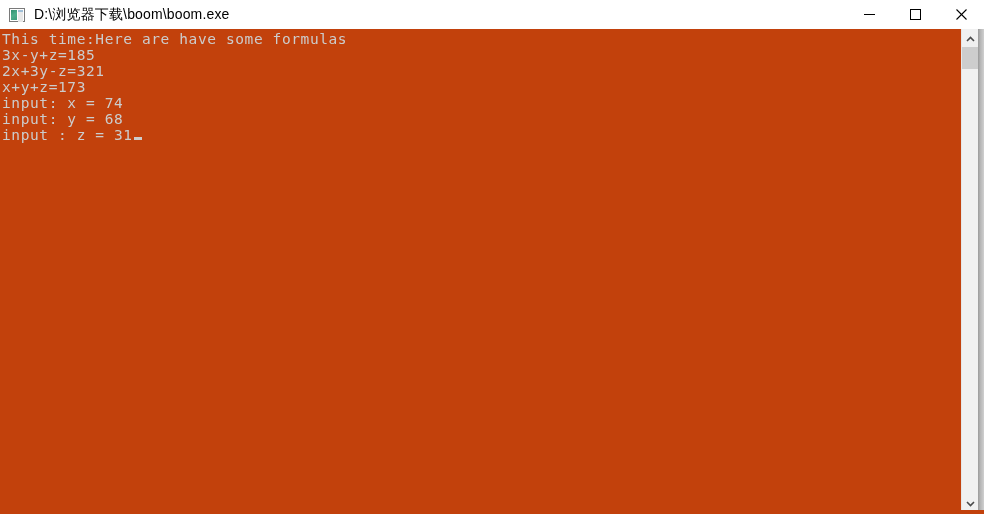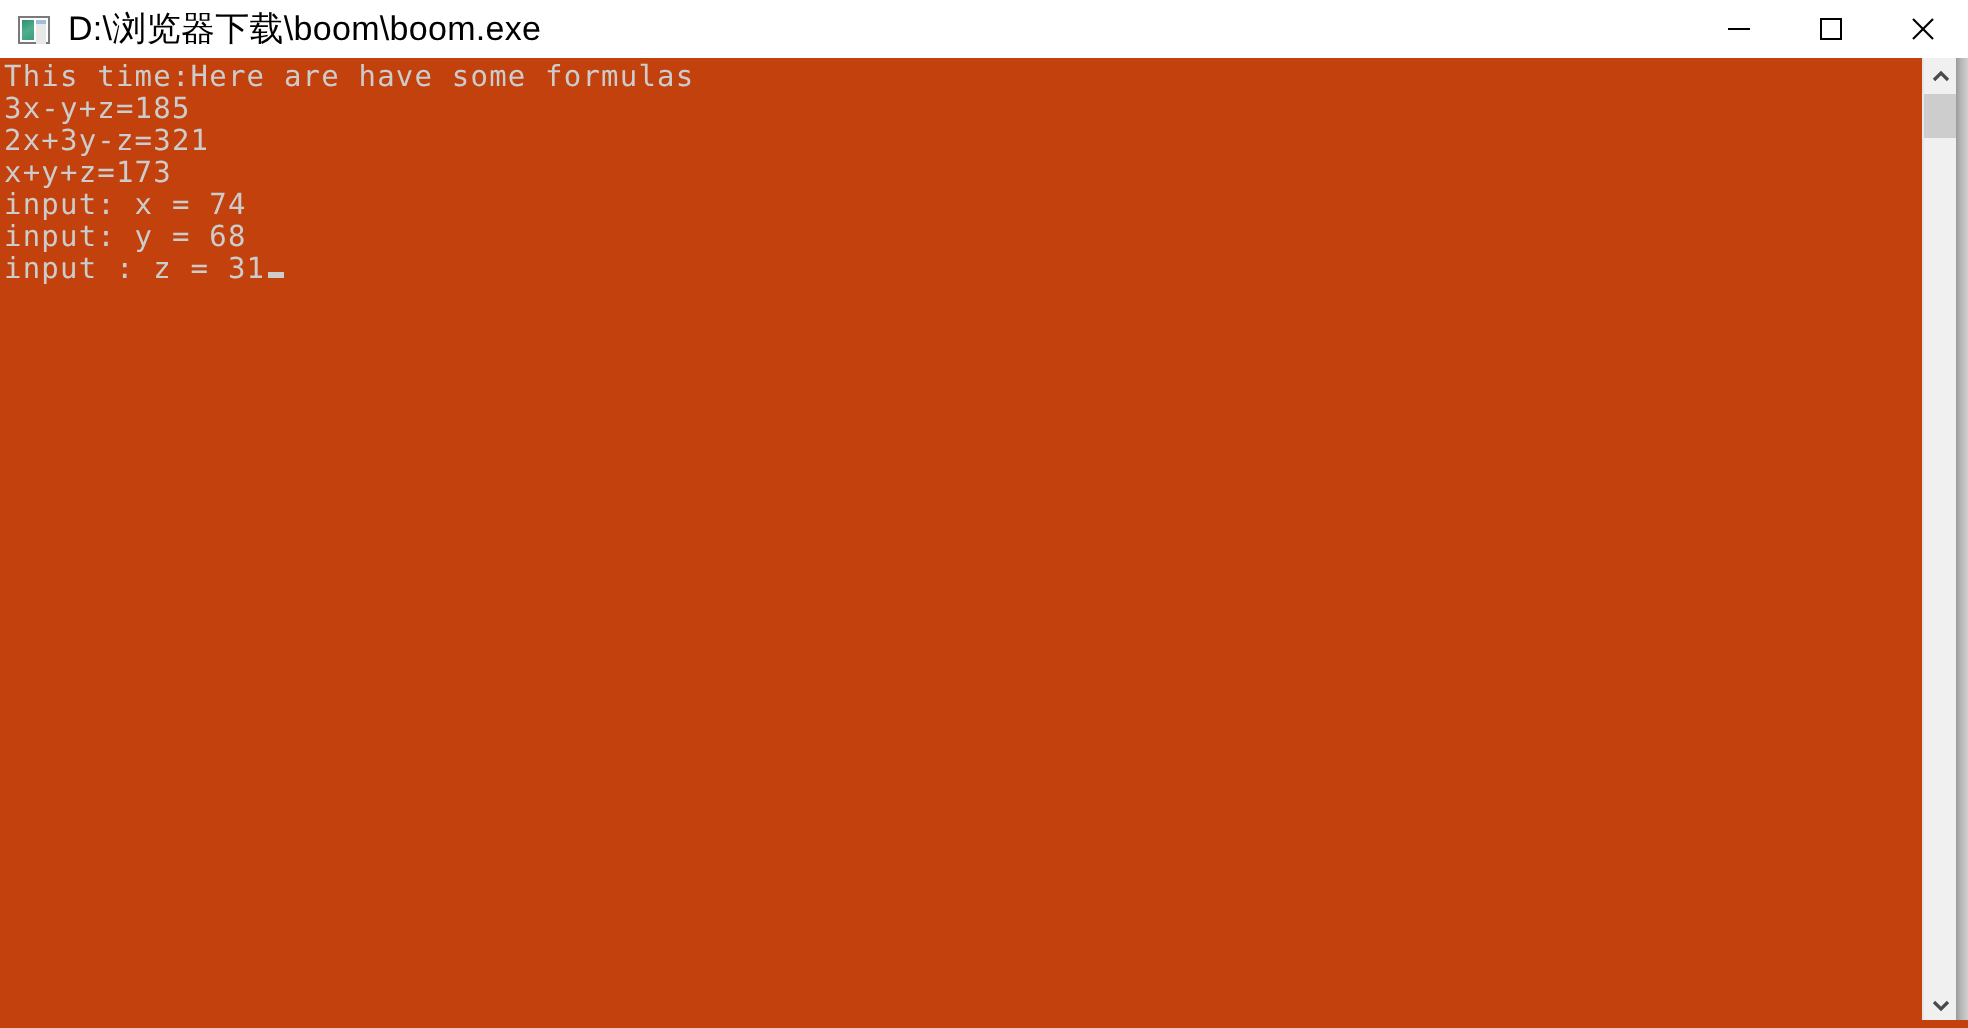--- a/index.html
+++ b/index.html
@@ -85,21 +85,21 @@
     background: linear-gradient(150deg, #2f8f6f 0%, #4fae8c 50%, #3d9c7c 100%);
   }
   #app-icon .icon-right {
     position: absolute;
     left: 8px; top: 1px;
     width: 5px; height: 10px;
     background: #e8e8e8;
     border-top: 2px solid #9fbfd8;
   }
   #title-text {
-    font-size: 17px;
+    font-size: 14px;
     color: #000000;
     line-height: 29px;
     letter-spacing: 0.15px;
     white-space: nowrap;
   }
 
   
   #window-controls {
     position: absolute;
     right: 0; top: 0;

